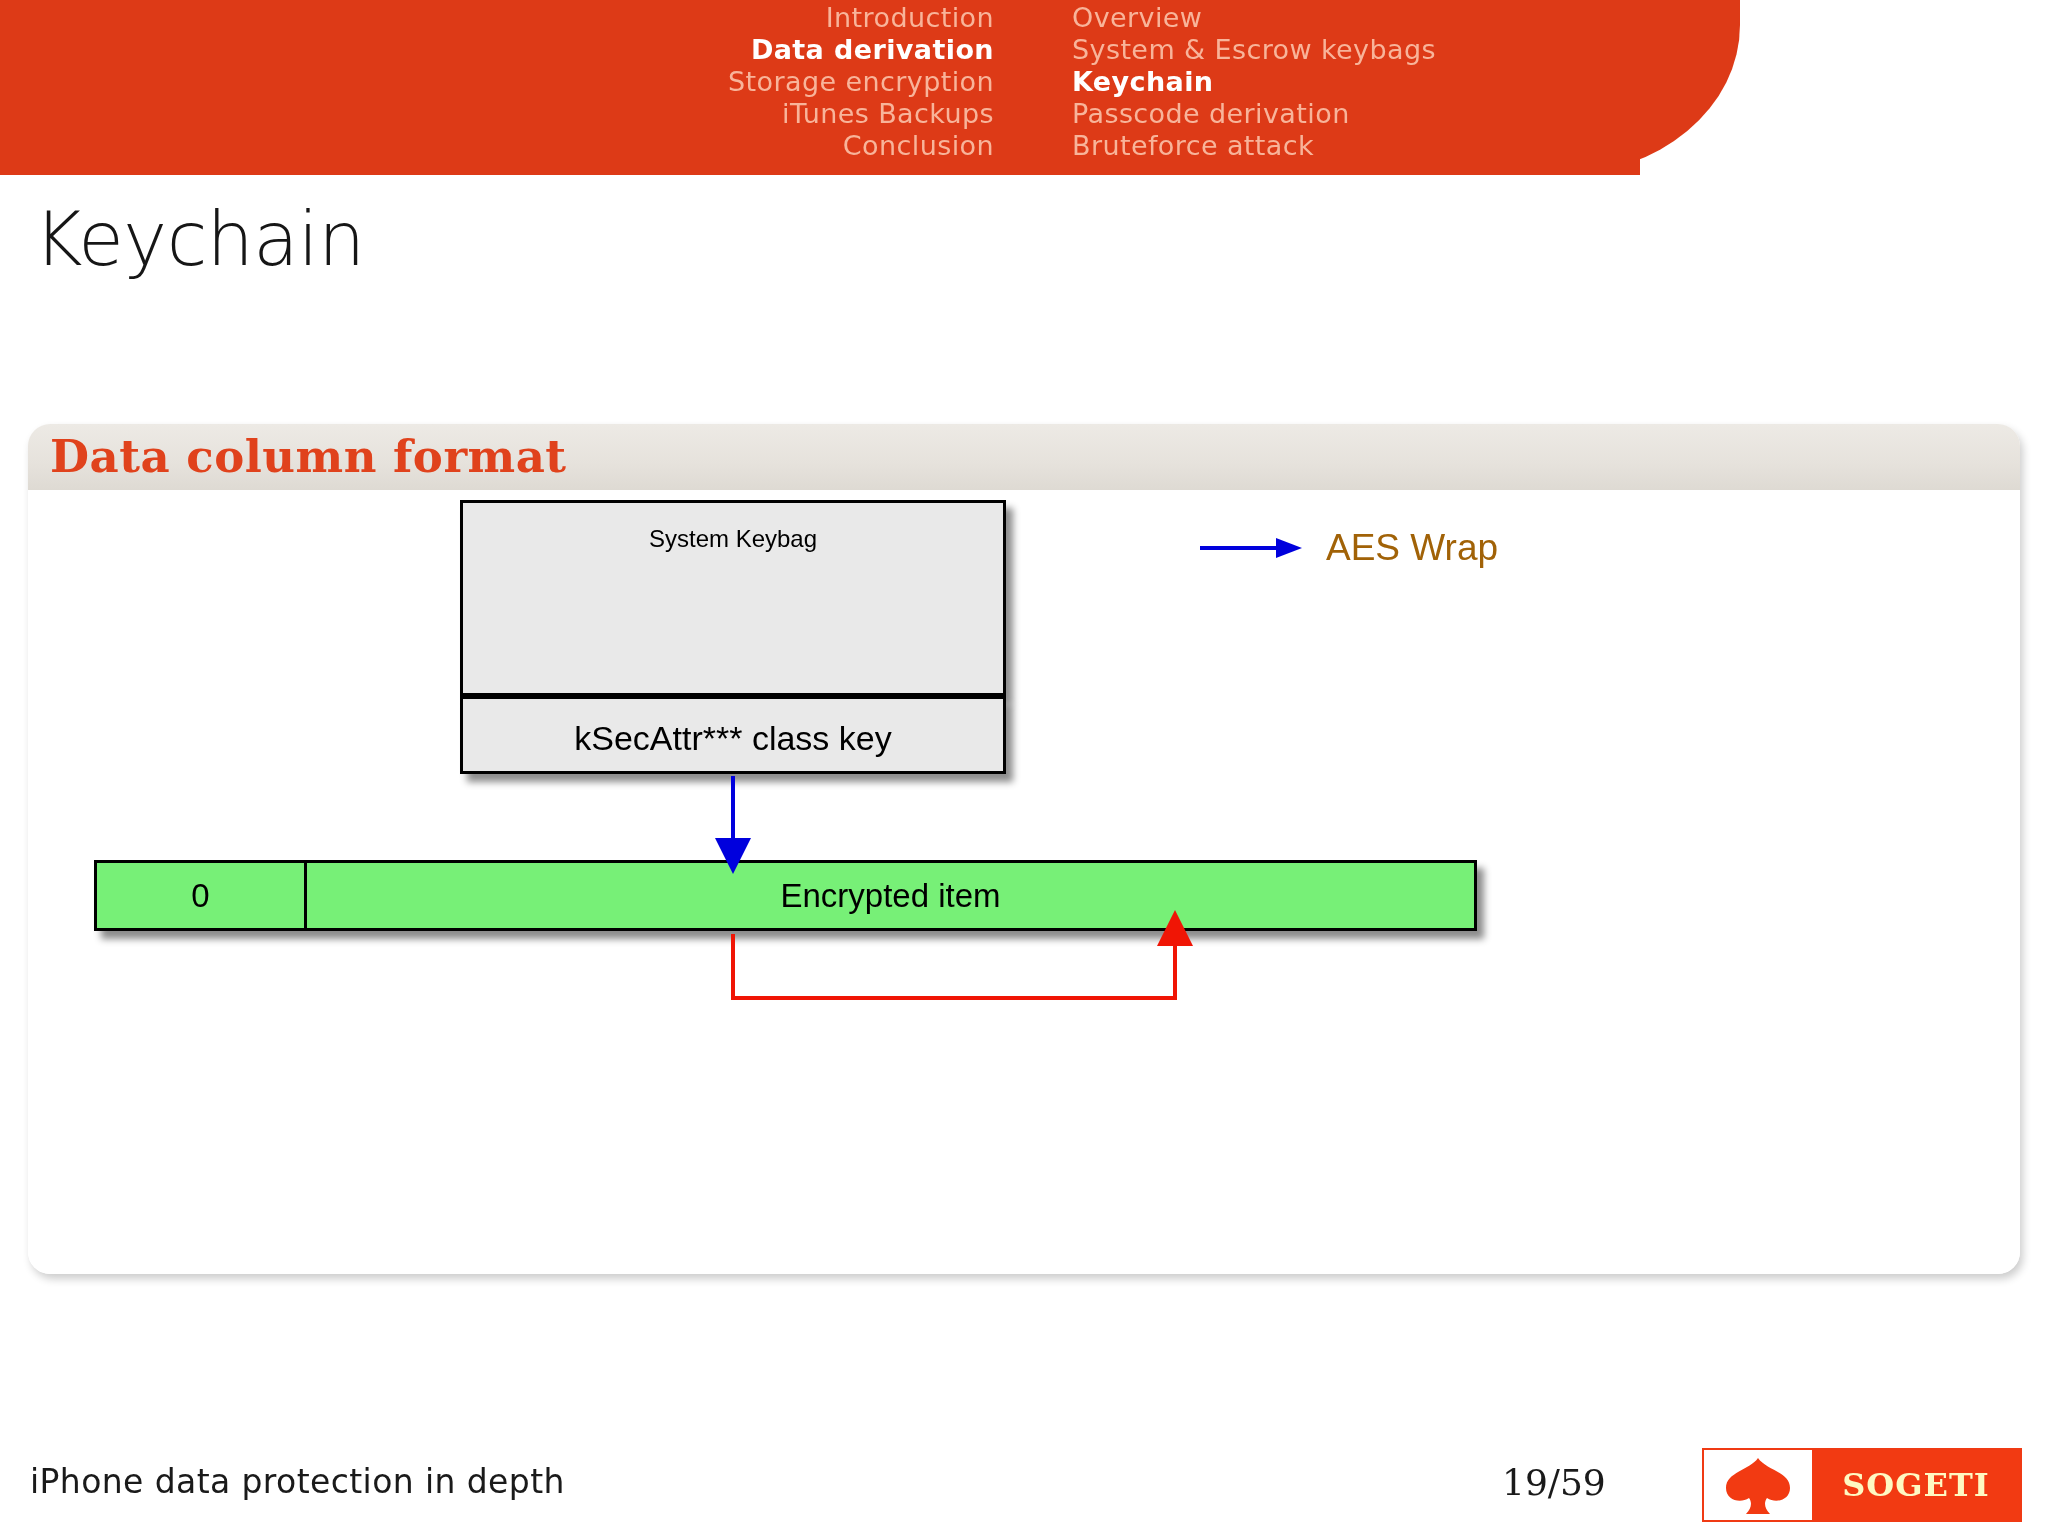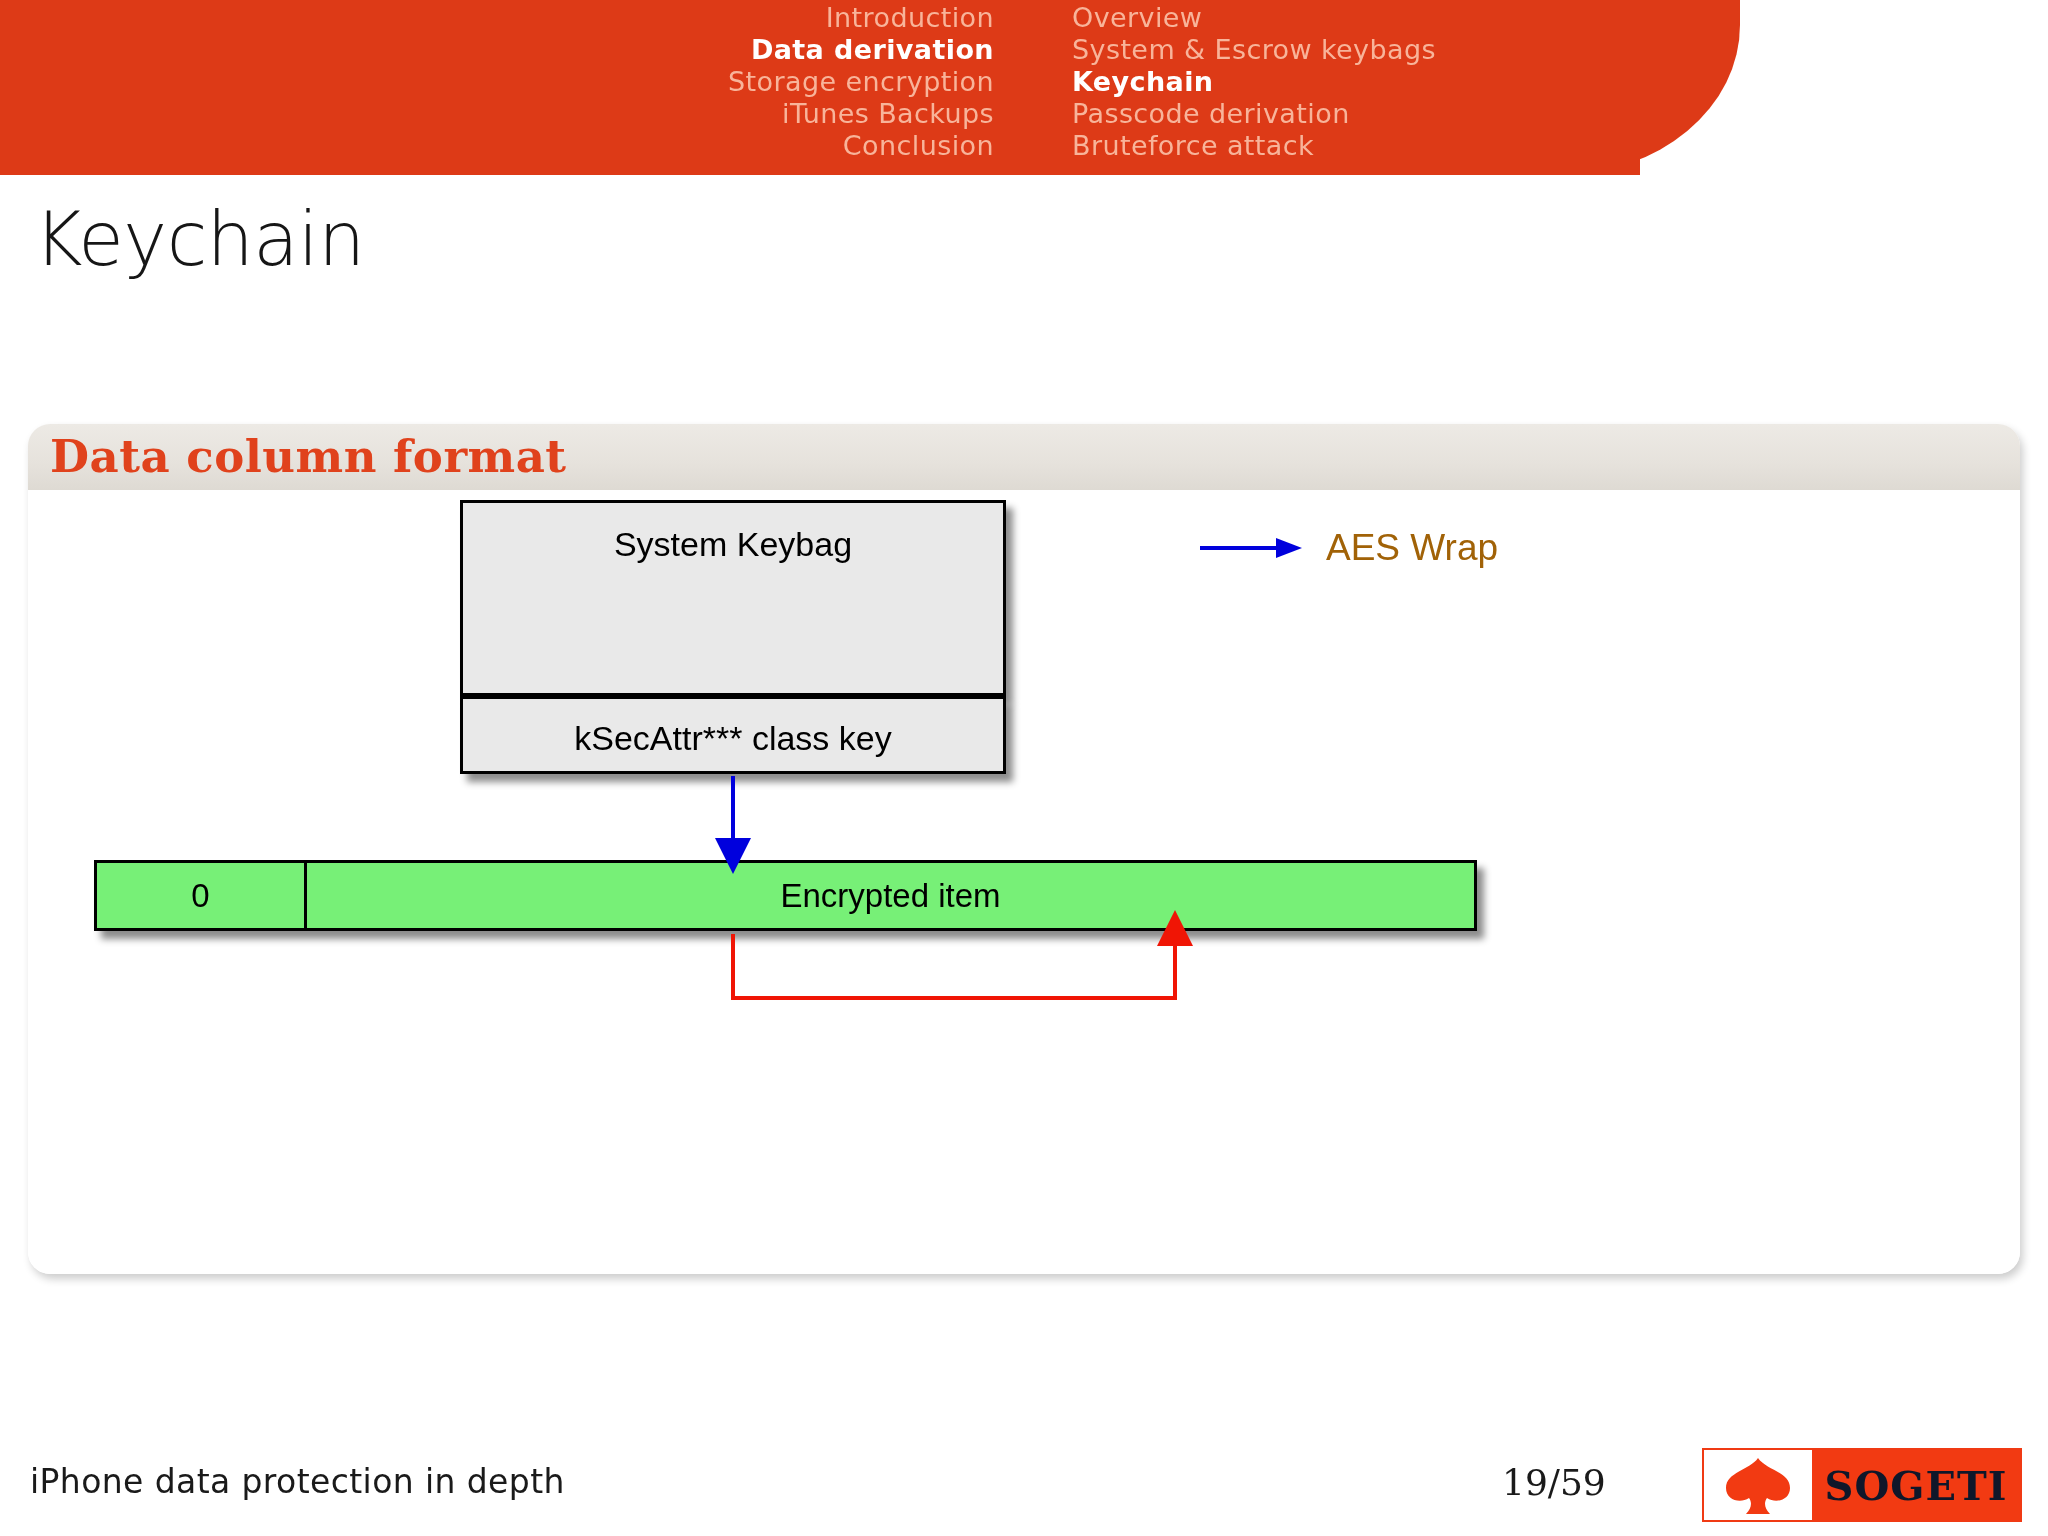--- a/index.html
+++ b/index.html
@@ -146,21 +146,21 @@
     width: 546px;
     height: 196px;
   }
   #keybag-label {
     position: absolute;
     left: 0;
     top: 22px;
     width: 100%;
     text-align: center;
     font-family: "Liberation Sans", sans-serif;
-    font-size: 34px;
+    font-size: 24px;
     color: #000;
   }
   #classkey-box {
     left: 432px;
     top: 206px;
     width: 546px;
     height: 78px;
   }
   #classkey-label {
     position: absolute;
@@ -289,23 +289,23 @@
     background: #ffffff;
     position: relative;
   }
   #logo-wordmark {
     flex: 1;
     background: #F23A12;
     display: flex;
     align-items: center;
     justify-content: center;
     font-family: "DejaVu Serif", serif;
-    font-size: 40px;
+    font-size: 32px;
     font-weight: bold;
-    color: #0f172a;
+    color: #fef9c3;
     letter-spacing: 1px;
   }
 </style>
 </head>
 <body>
 
 <div id="header-bar"></div>
 <div id="header-bar-fill"></div>
 
 <div id="nav-columns">

